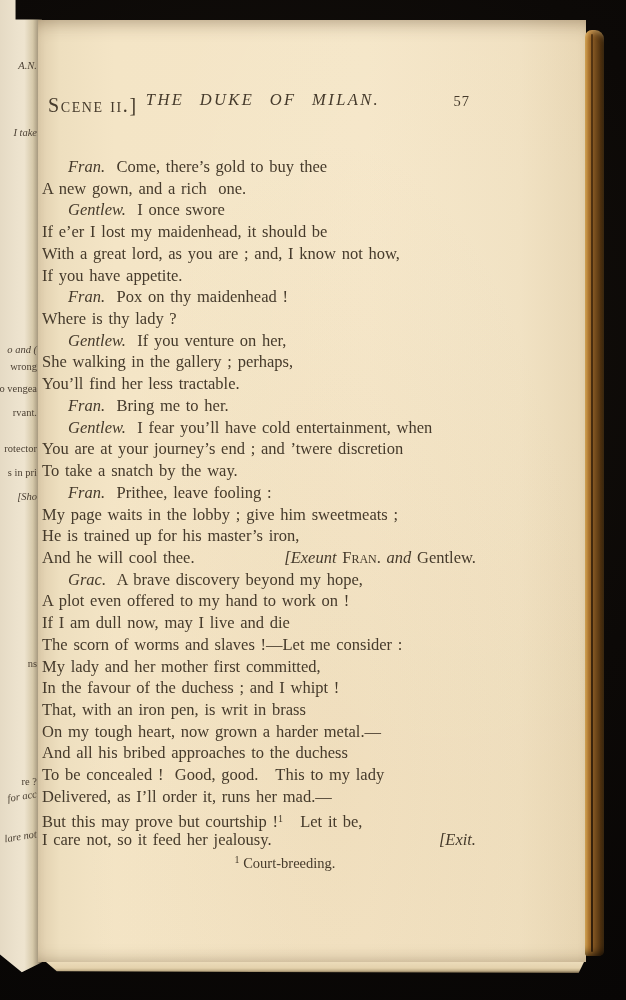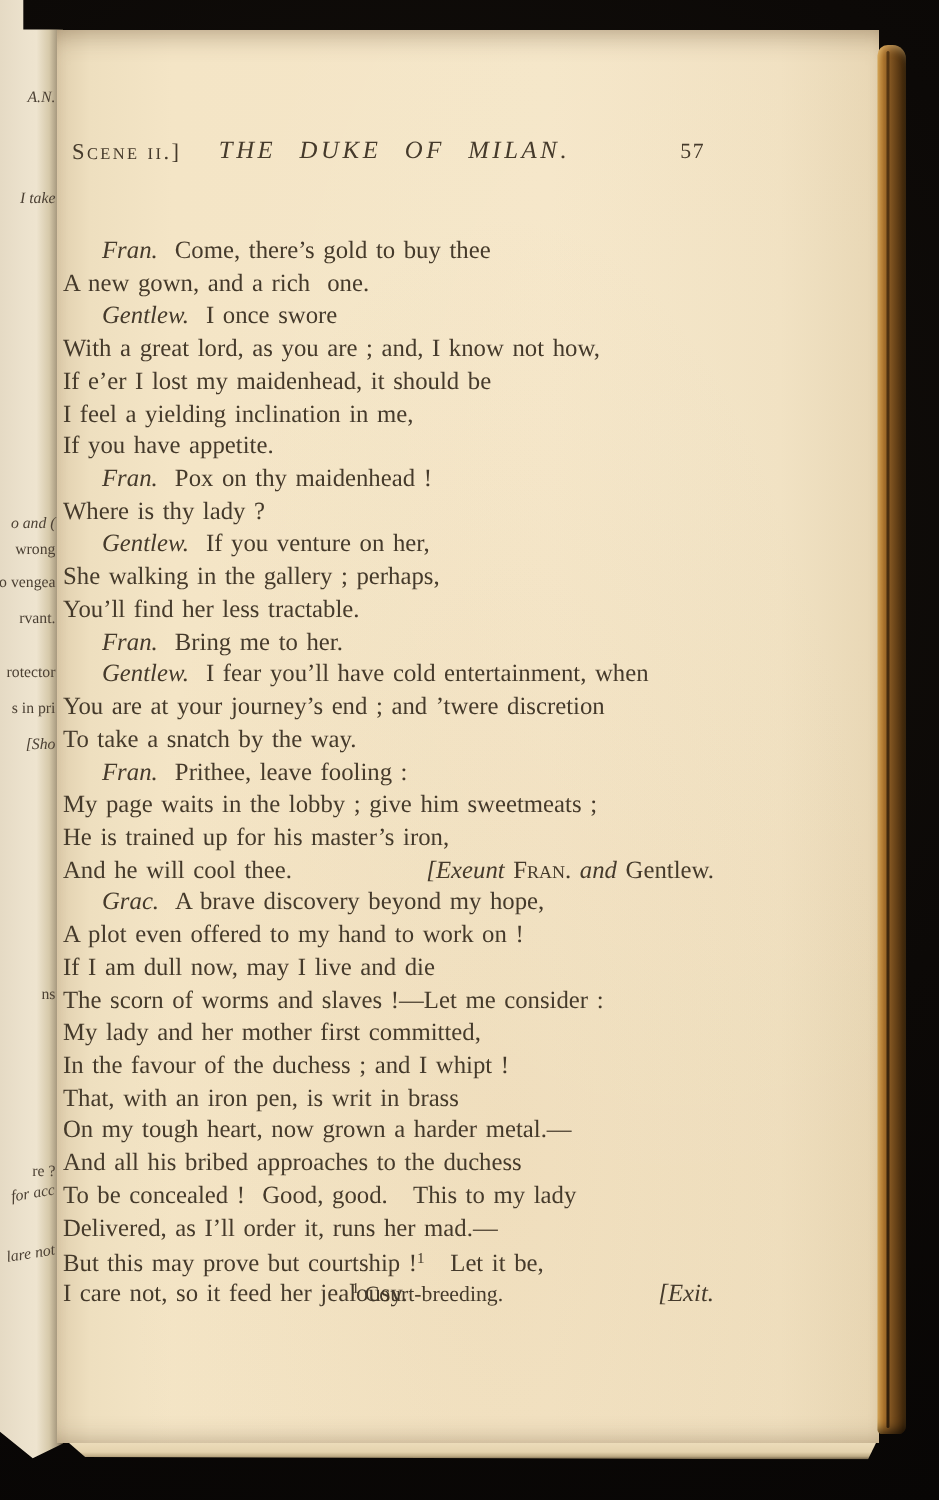--- a/index.html
+++ b/index.html
@@ -43,21 +43,21 @@
     background:linear-gradient(90deg,#d9a755 0%,#a8712c 22%,#7d5220 48%,#5d3b14 72%,#33200a 100%);
     box-shadow:inset 0 6px 6px -4px rgba(255,220,150,0.5), inset 0 -8px 8px -6px rgba(0,0,0,0.7);
   }
   .fore-edge .groove{
     position:absolute;left:6px;top:4px;bottom:4px;width:2px;
     background:linear-gradient(180deg,rgba(60,35,10,0.7),rgba(40,24,8,0.9));
     border-radius:2px;
   }
   
   .header{position:absolute;left:8px;top:70px;width:434px;height:24px;}
-  .scene{position:absolute;left:2px;top:4px;font-variant:small-caps;font-size:15px;letter-spacing:1.6px;white-space:pre;}
+  .scene{position:absolute;left:2px;top:4px;font-variant:small-caps;font-size:20px;letter-spacing:1.6px;white-space:pre;}
   .title{position:absolute;left:0;right:0;top:0;text-align:center;font-style:italic;
          font-size:16.5px;letter-spacing:2.4px;word-spacing:9px;white-space:pre;}
   .pagenum{position:absolute;right:10px;top:3px;font-size:14.5px;letter-spacing:1px;}
   
   .verse{position:absolute;left:4px;top:110px;width:434px;font-size:16.5px;line-height:21.72px;word-spacing:1.6px;margin-top:26px;}
   .line{display:flex;white-space:pre;height:21.72px;}
   .line.indent{padding-left:26px;}
   .seg-main{white-space:pre;}
   .seg-right{margin-left:auto;white-space:pre;}
   .st-r{white-space:pre;}
@@ -98,23 +98,22 @@
   <div class="header">
     <span class="scene">Scene ii.]</span>
     <span class="title">THE DUKE OF MILAN.</span>
     <span class="pagenum">57</span>
   </div>
 
   <div class="verse">
       <div class="line indent"><span class="seg-main"><span class="st-i">Fran.</span><span class="st-r">  Come, there’s gold to buy thee</span></span></div>
       <div class="line"><span class="seg-main"><span class="st-r">A new gown, and a rich  one.</span></span></div>
       <div class="line indent"><span class="seg-main"><span class="st-i">Gentlew.</span><span class="st-r">  I once swore</span></span></div>
+      <div class="line"><span class="seg-main"><span class="st-r">If e’er I lost my maidenhead, it should be</span></span></div>
       <div class="line"><span class="seg-main"><span class="st-r">With a great lord, as you are ; and, I know not how,</span></span></div>
-      <div class="line"><span class="seg-main"><span class="st-r">If e’er I lost my maidenhead, it should be</span></span></div>
-      <div class="line"><span class="seg-main"><span class="st-r">I feel a yielding inclination in me,</span></span></div>
       <div class="line"><span class="seg-main"><span class="st-r">If you have appetite.</span></span></div>
       <div class="line indent"><span class="seg-main"><span class="st-i">Fran.</span><span class="st-r">  Pox on thy maidenhead !</span></span></div>
       <div class="line"><span class="seg-main"><span class="st-r">Where is thy lady ?</span></span></div>
       <div class="line indent"><span class="seg-main"><span class="st-i">Gentlew.</span><span class="st-r">  If you venture on her,</span></span></div>
       <div class="line"><span class="seg-main"><span class="st-r">She walking in the gallery ; perhaps,</span></span></div>
       <div class="line"><span class="seg-main"><span class="st-r">You’ll find her less tractable.</span></span></div>
       <div class="line indent"><span class="seg-main"><span class="st-i">Fran.</span><span class="st-r">  Bring me to her.</span></span></div>
       <div class="line indent"><span class="seg-main"><span class="st-i">Gentlew.</span><span class="st-r">  I fear you’ll have cold entertainment, when</span></span></div>
       <div class="line"><span class="seg-main"><span class="st-r">You are at your journey’s end ; and ’twere discretion</span></span></div>
       <div class="line"><span class="seg-main"><span class="st-r">To take a snatch by the way.</span></span></div>

